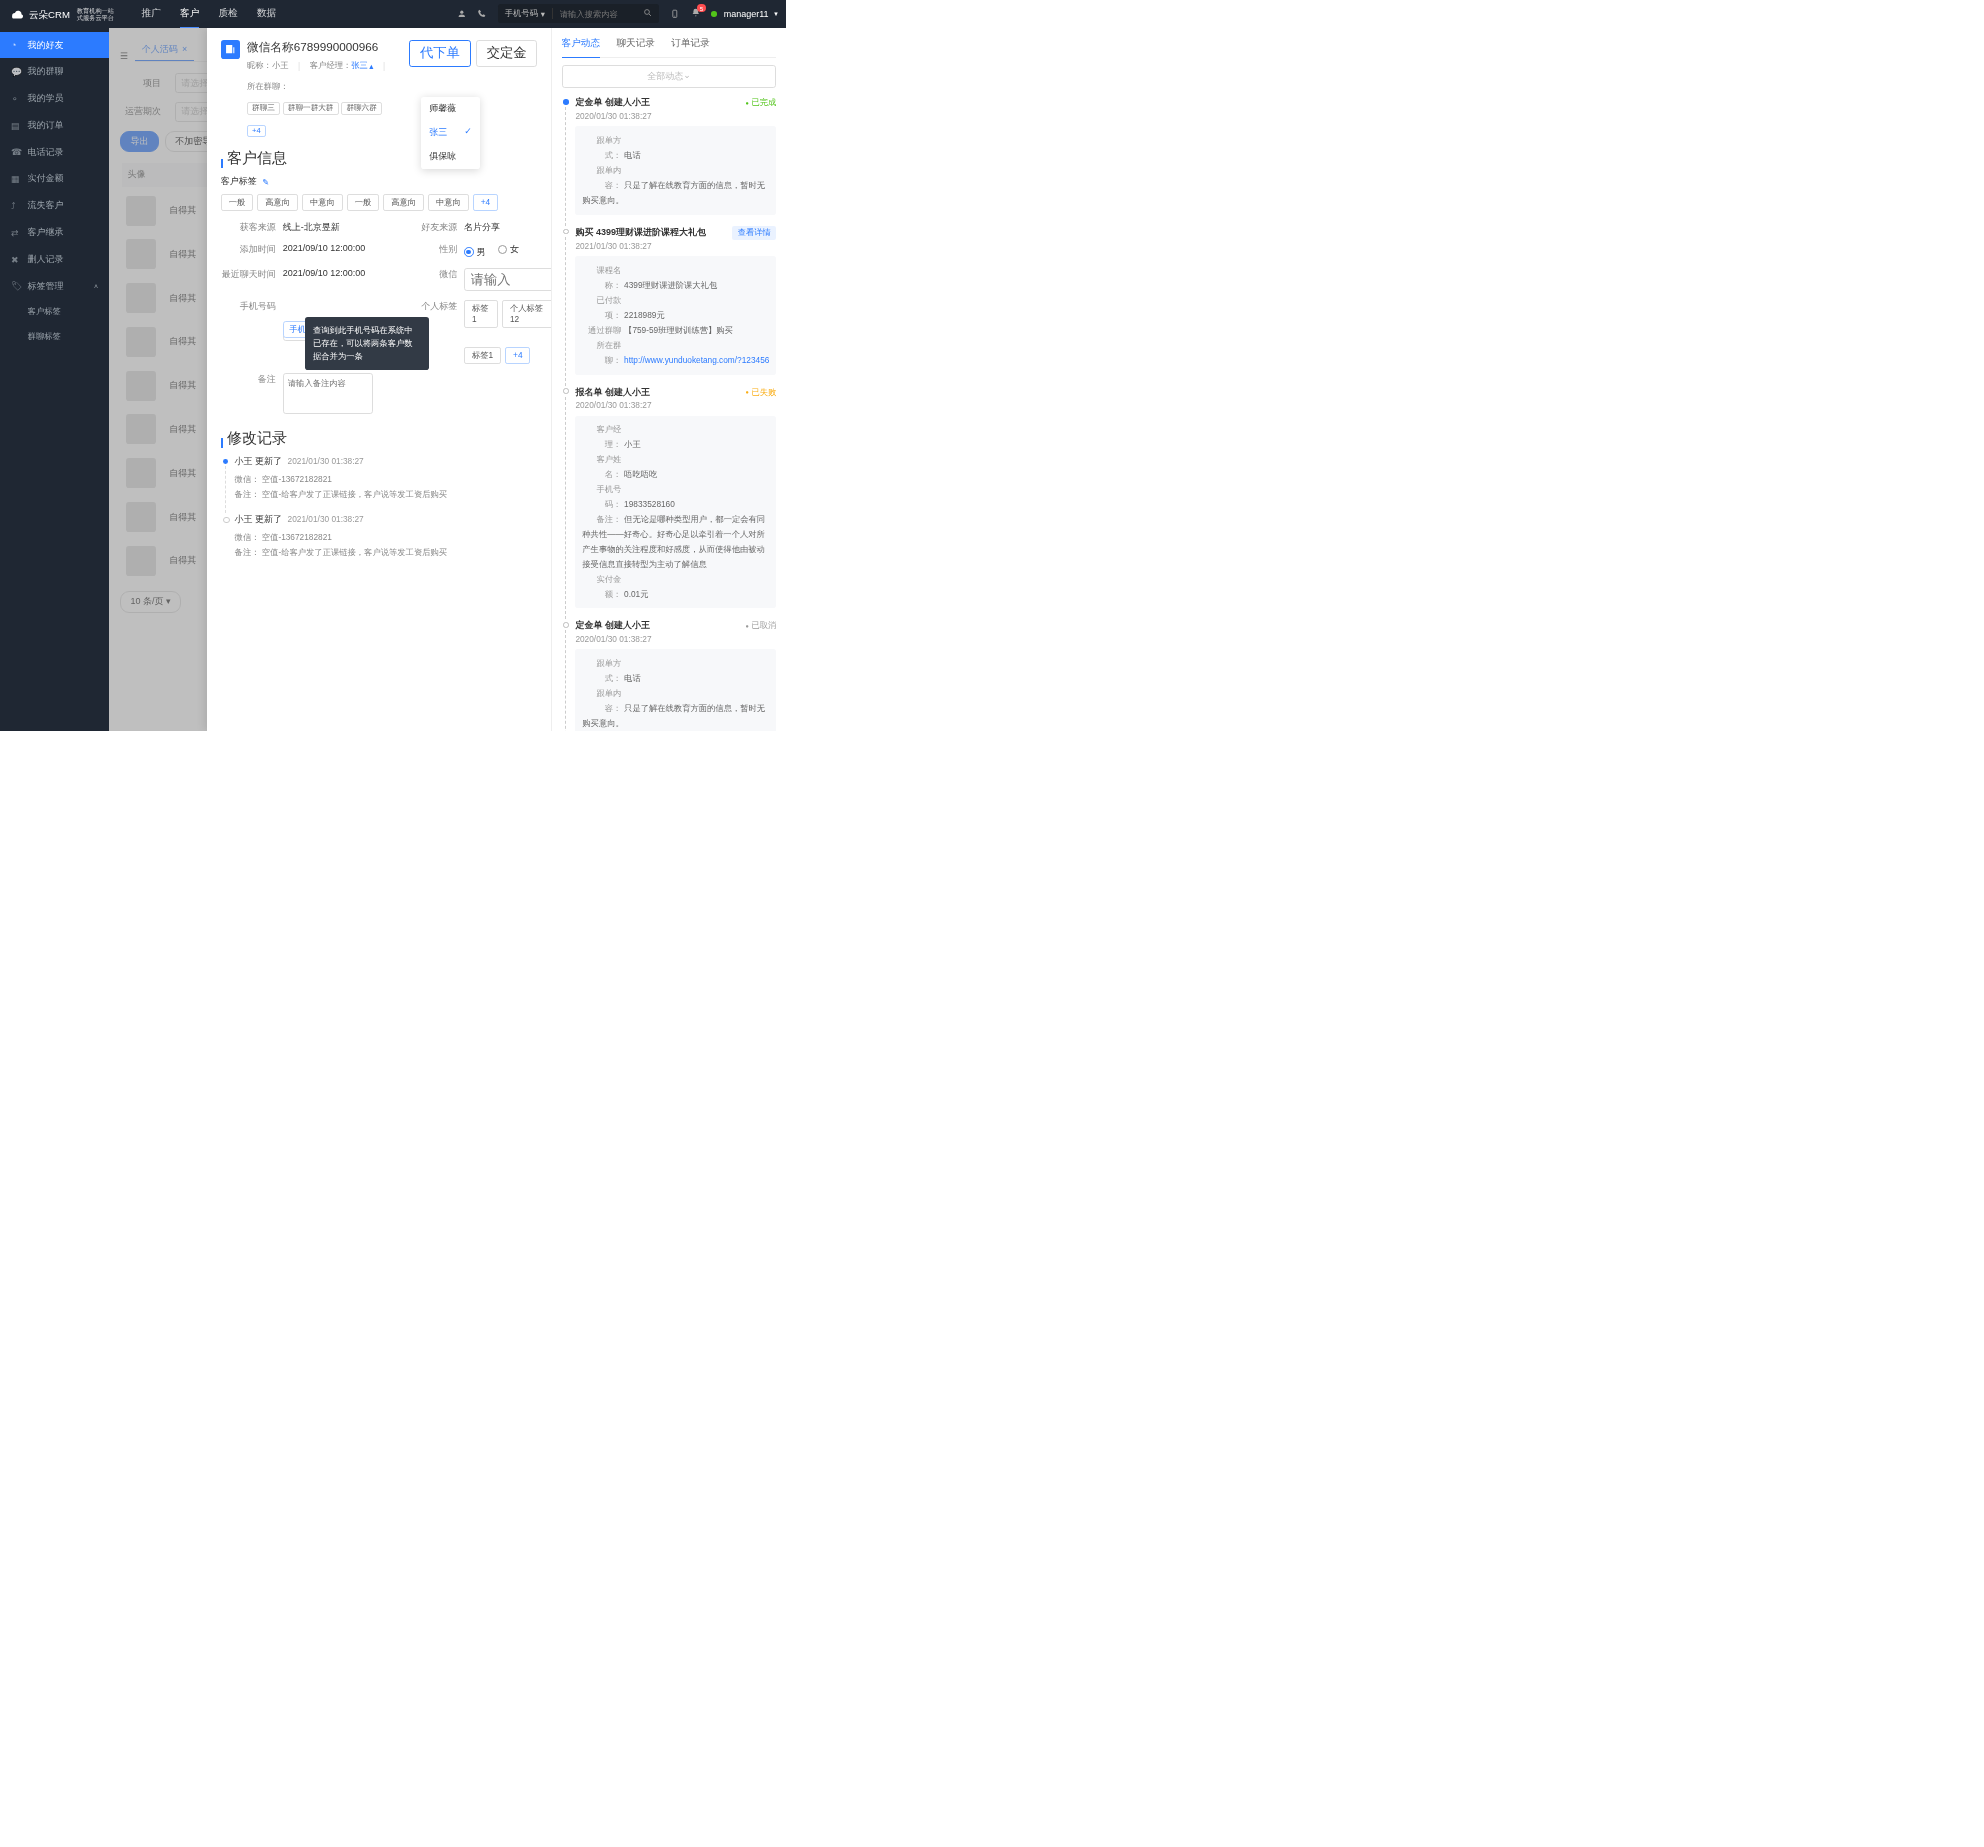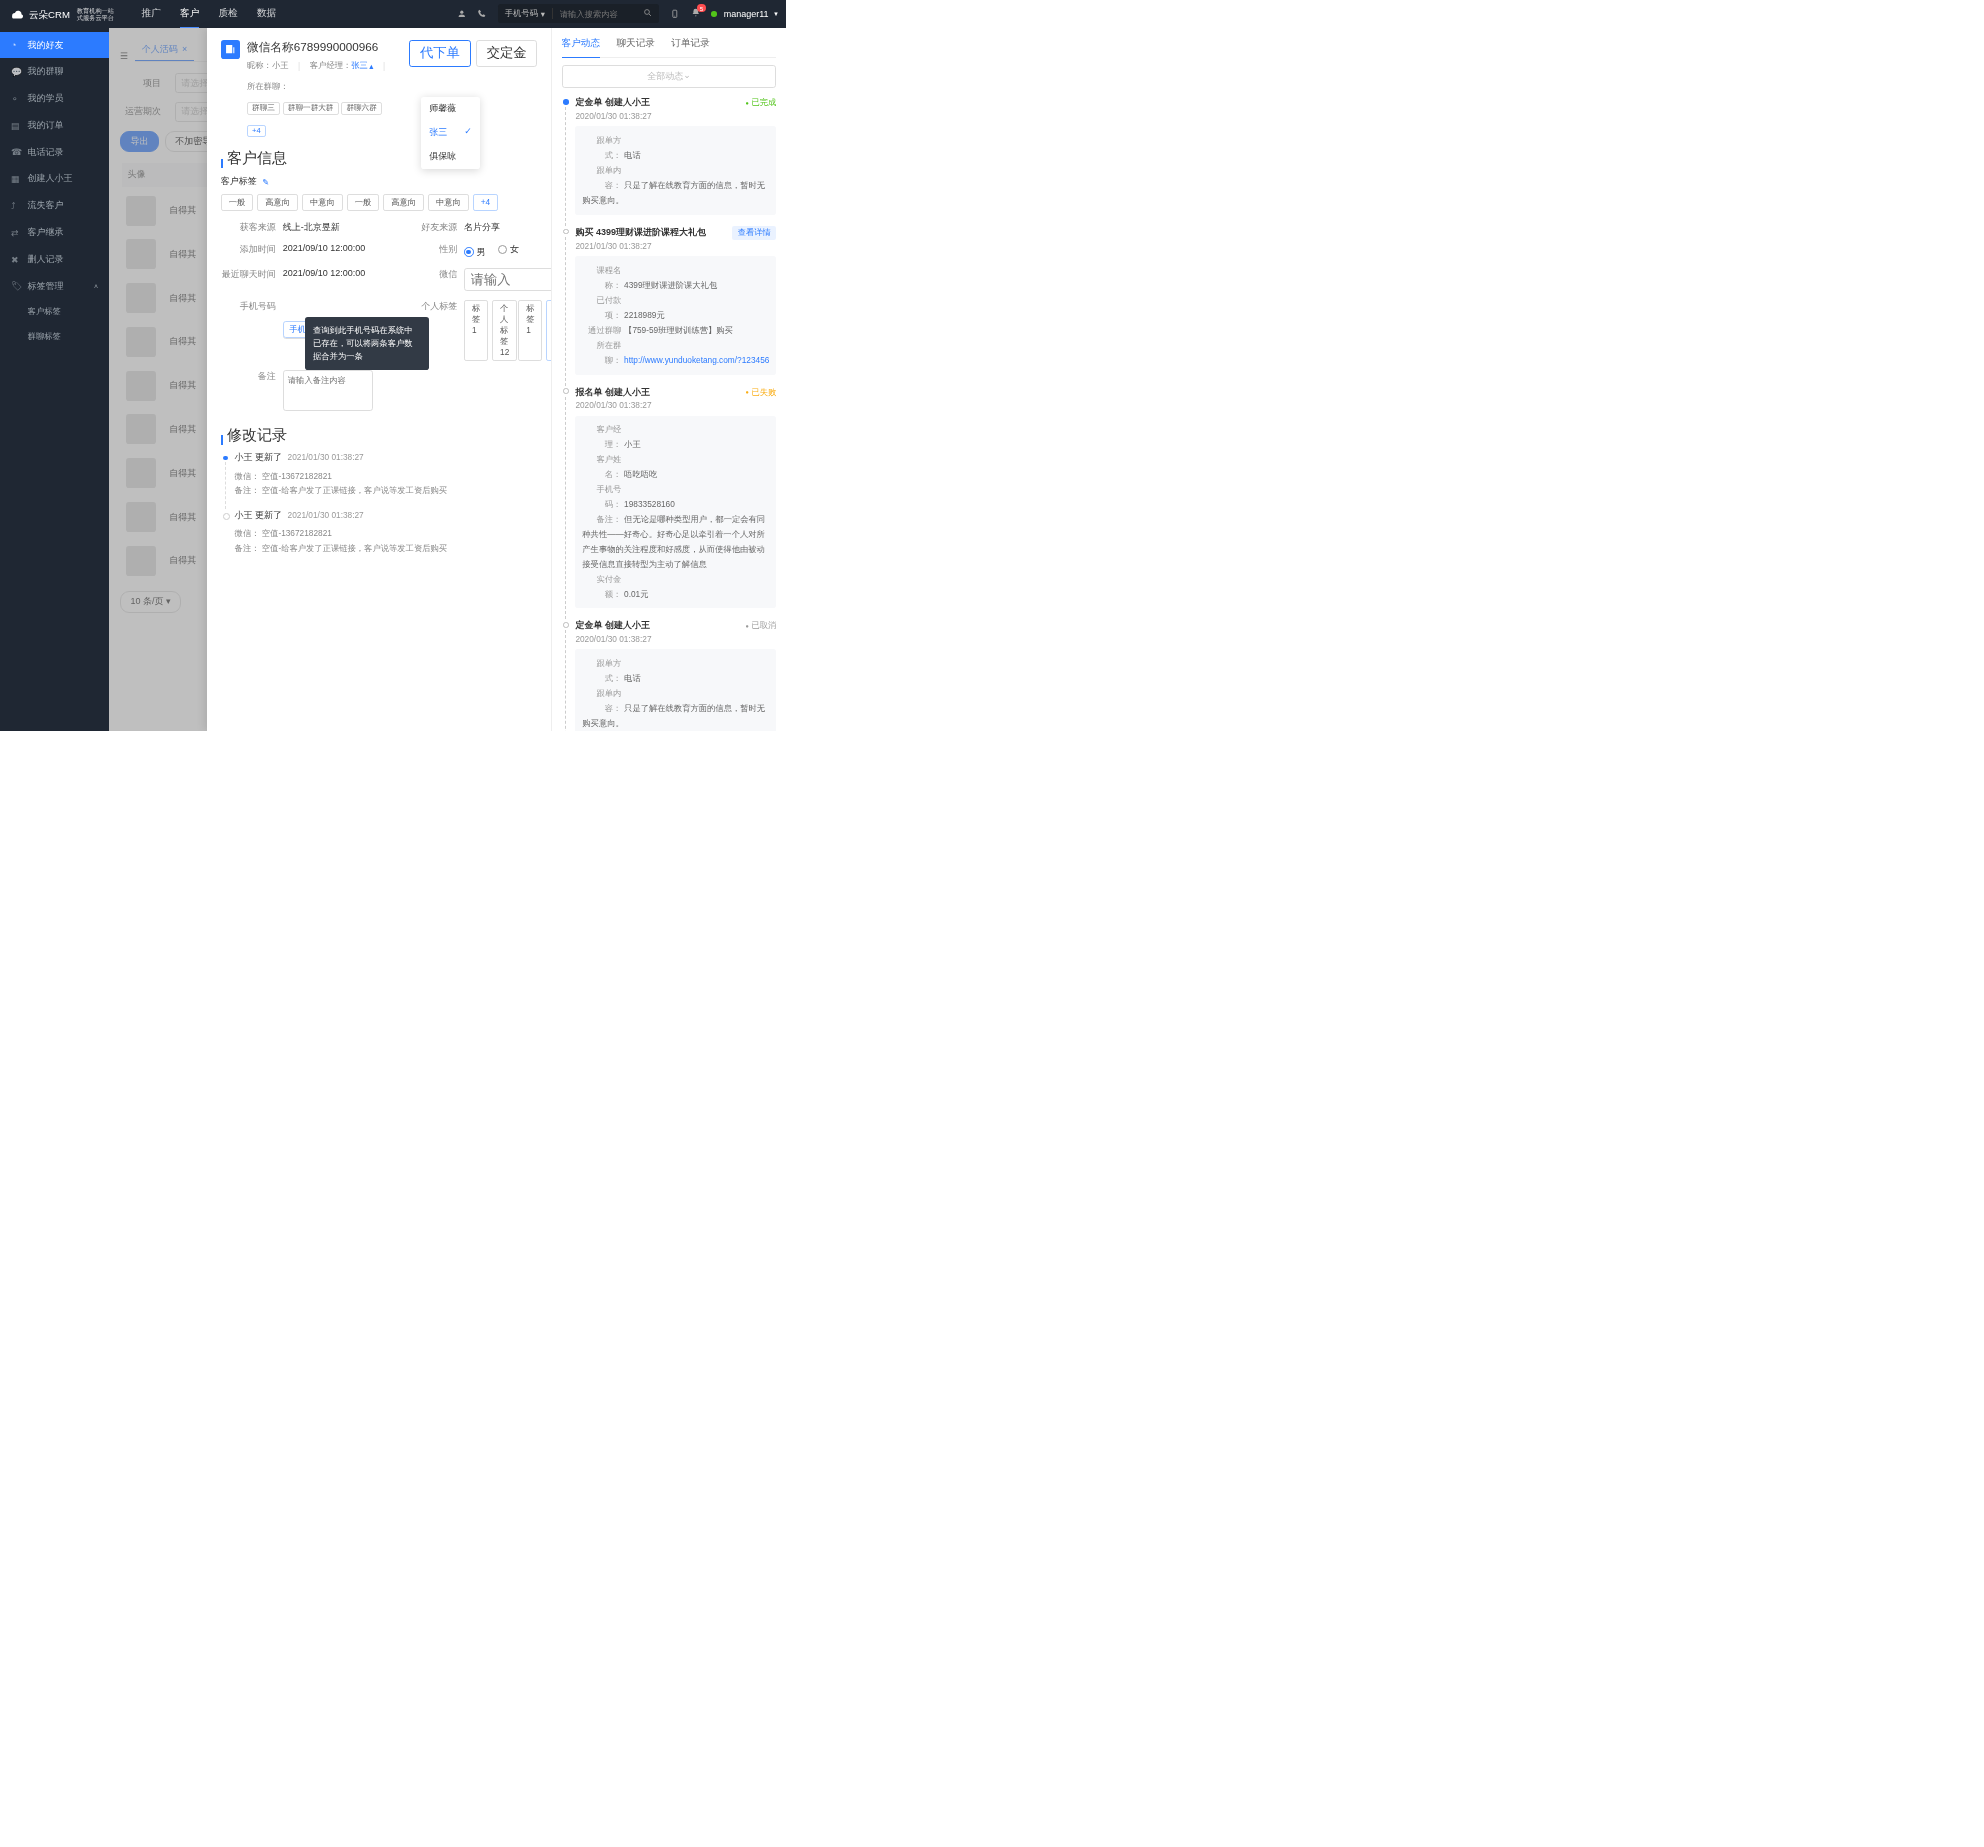--- a/index.html
+++ b/index.html
@@ -98,21 +98,21 @@
 .feed-status{margin-left:auto;font-size:8.3px;display:flex;align-items:center;gap:2.8px}
 .st-done{color:#52c41a}.st-done::before{content:"●";font-size:5.5px}
 .st-fail{color:#faad14}.st-fail::before{content:"●";font-size:5.5px}
 .st-cancel{color:#999}.st-cancel::before{content:"●";font-size:5.5px}
 .feed-time{color:#999;font-size:8.3px;margin-top:1.4px}
 .feed-card{background:#f7f8fa;border-radius:2.8px;padding:6.9px;margin-top:5.5px;font-size:8.3px;color:#666;line-height:1.8}
 .feed-card .k{color:#999;display:inline-block;width:39px;text-align:right;margin-right:2.8px}
 .feed-card a{color:#2c7bff;text-decoration:none}
 .view-btn{background:#eaf2ff;color:#2c7bff;border:0;padding:1.4px 5.5px;border-radius:2.1px;font-size:8.3px;margin-left:auto}
 .wechat-in{border:0.7px solid #ddd;border-radius:2.8px;padding:2.8px 5.5px;width:90px;color:#bbb}
-.ptags-col{display:flex;flex-direction:row;gap:1px}
+.ptags-col{display:flex;flex-direction:column;gap:19px}
 .ptags-row{display:flex;gap:4.1px}
 .ic{width:9.6px;height:9.6px}
 </style>
 </head>
 <body>
 
 <div class="topbar">
   <div class="logo">
     <svg viewBox="0 0 24 24" fill="#fff">
         <path d="M6 14a4 4 0 014-4 5 5 0 019.6 2A3 3 0 0118 18H7a4 4 0 01-1-4z"></path>
@@ -185,21 +185,21 @@
       <div class="sb-item">
         <span class="sb-icon">▤</span>
         <span>我的订单</span>
       </div>
       <div class="sb-item">
         <span class="sb-icon">☎</span>
         <span>电话记录</span>
       </div>
       <div class="sb-item">
         <span class="sb-icon">▦</span>
-        <span>创建人小王</span>
+        <span>实付金额</span>
       </div>
       <div class="sb-item">
         <span class="sb-icon">⤴</span>
         <span>流失客户</span>
       </div>
       <div class="sb-item">
         <span class="sb-icon">⇄</span>
         <span>客户继承</span>
       </div>
       <div class="sb-item">

